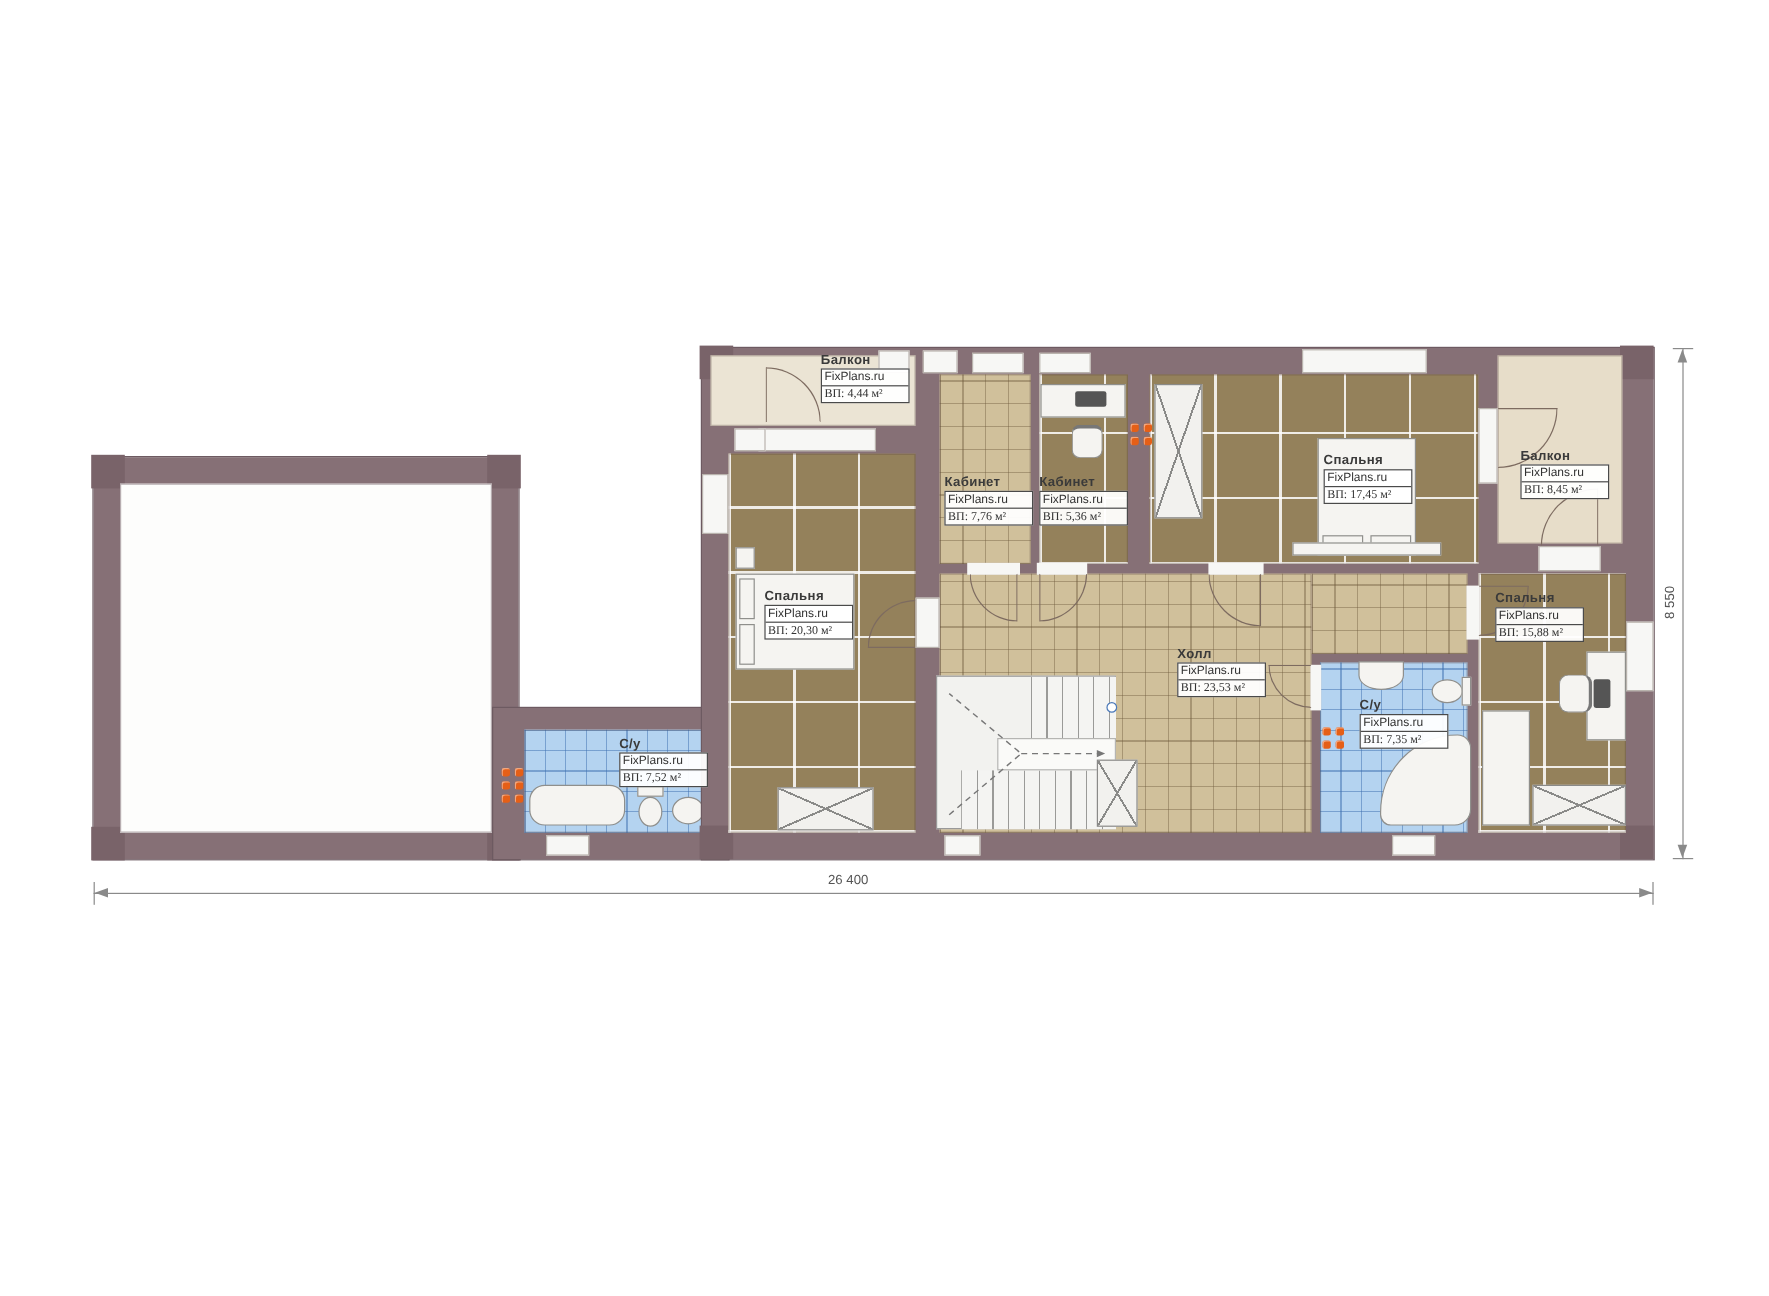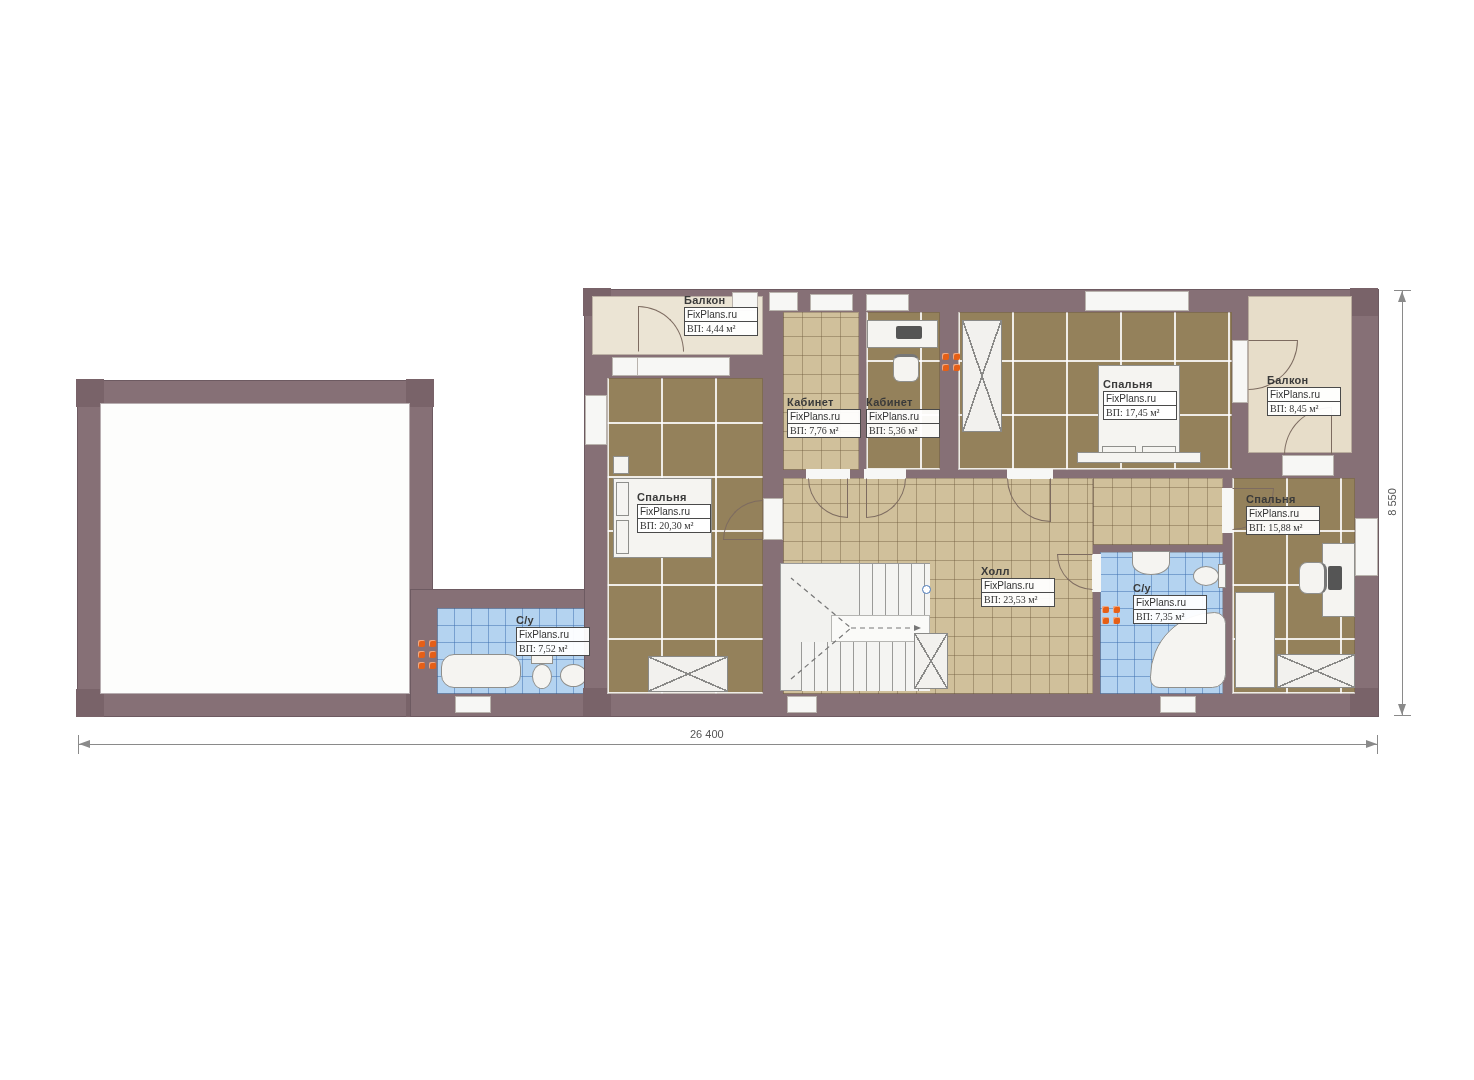--- a/index.html
+++ b/index.html
@@ -216,21 +216,21 @@
       <div class="arow a2">ВП: 20,30 м²</div>
     </div>
   </div>
   <div class="rlabel" style="left:1283px;top:493px;">
     <div class="rname">Спальня</div>
     <div class="abox">
       <div class="arow">FixPlans.ru</div>
       <div class="arow a2">ВП: 15,88 м²</div>
     </div>
   </div>
-  <div class="rlabel" style="left:1018px;top:565px;">
+  <div class="rlabel" style="left:1018px;top:539px;">
     <div class="rname">Холл</div>
     <div class="abox">
       <div class="arow">FixPlans.ru</div>
       <div class="arow a2">ВП: 23,53 м²</div>
     </div>
   </div>
   <div class="rlabel" style="left:553px;top:614px;">
     <div class="rname">С/у</div>
     <div class="abox">
       <div class="arow">FixPlans.ru</div>

